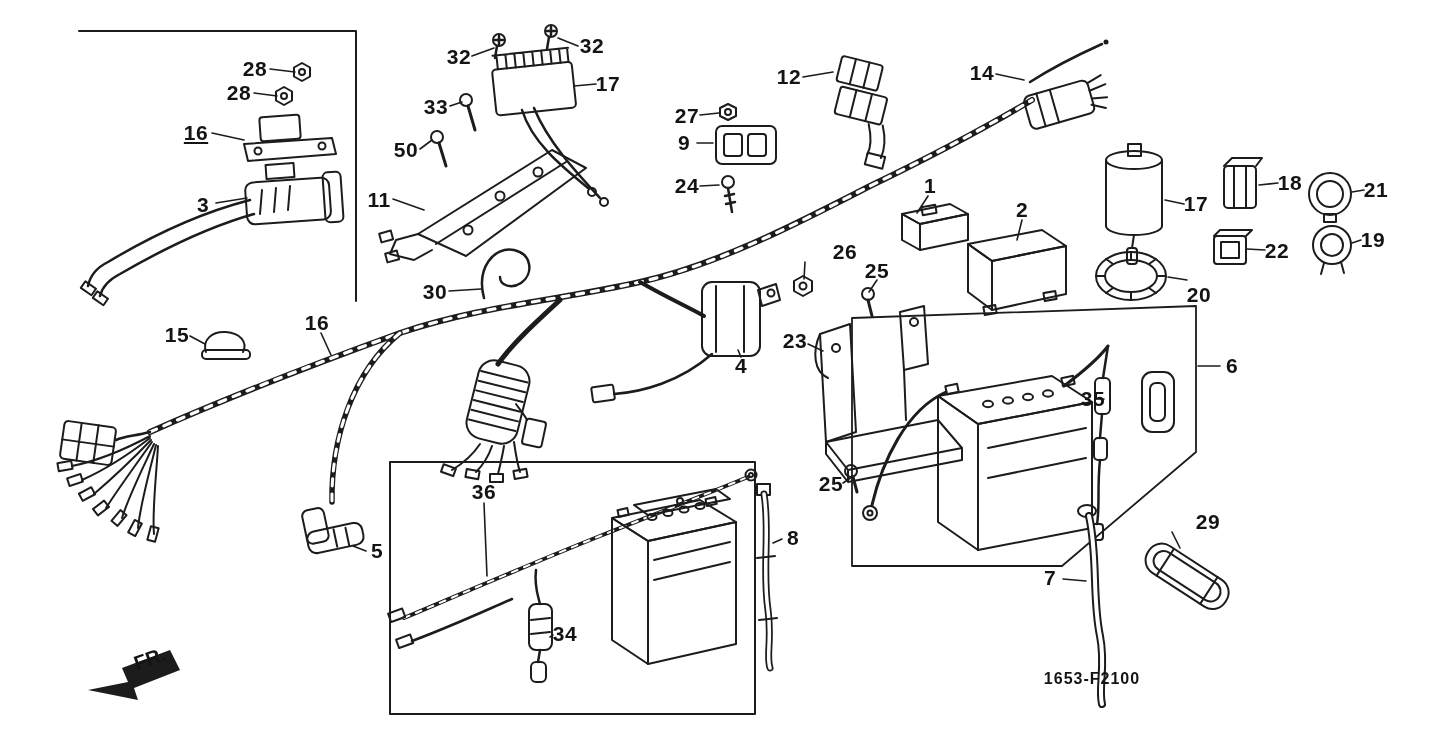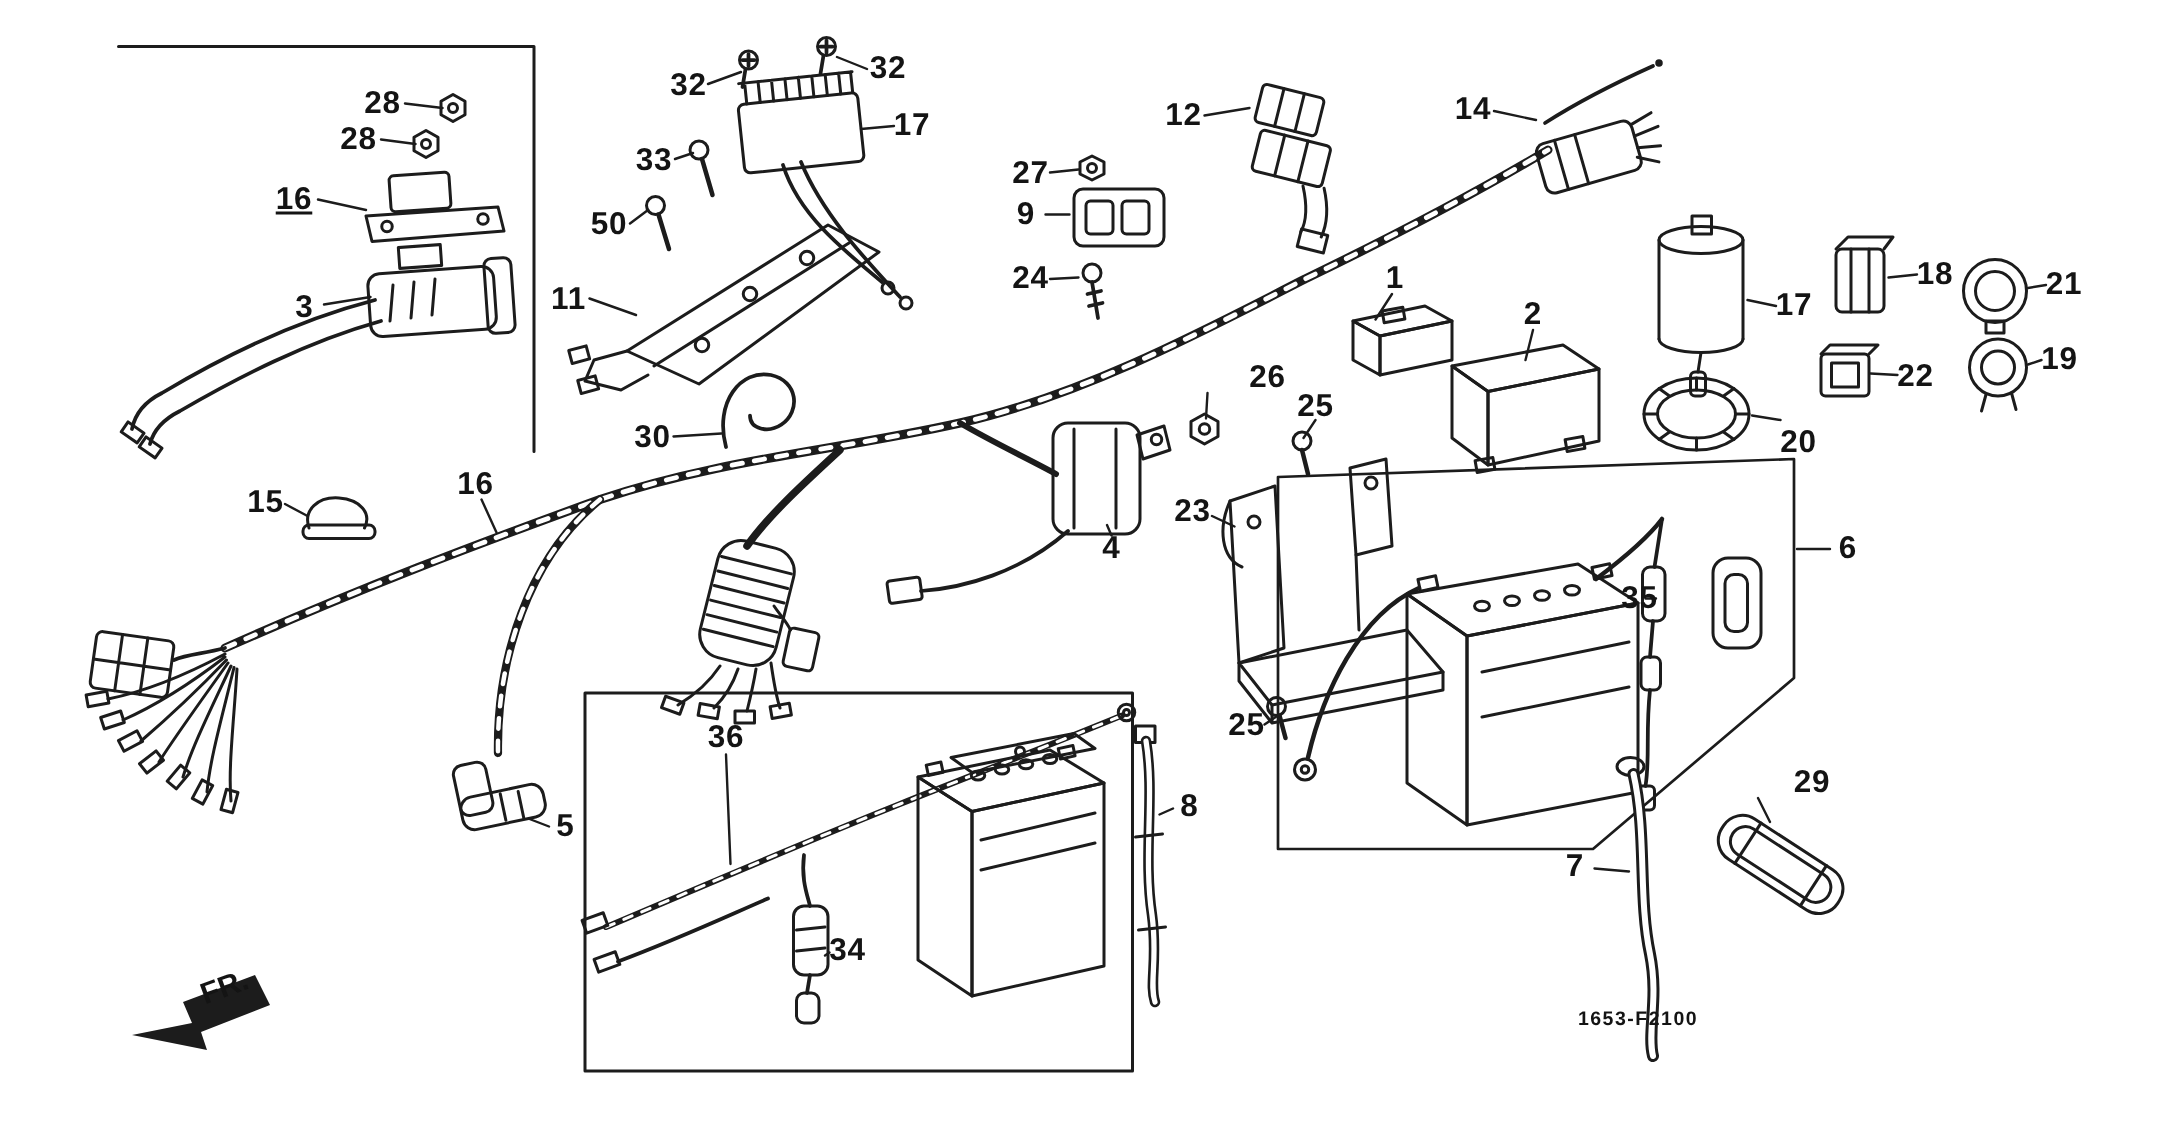--- a/index.html
+++ b/index.html
@@ -18,21 +18,21 @@
     font-size:21px;
     color:#141414;
     letter-spacing:0.5px;
     white-space:nowrap;
   }
   .code-label {
     position:absolute;
     left:1092px; top:679px;
     transform:translate(-50%,-50%);
     font-weight:bold;
-    font-size:13px;
+    font-size:16px;
     color:#141414;
     letter-spacing:1px;
   }
   .fr-label {
     position:absolute;
     left:150px; top:659px;
     transform:translate(-50%,-50%) rotate(-20deg);
     font-weight:bold;
     font-size:20px;
     color:#141414;

